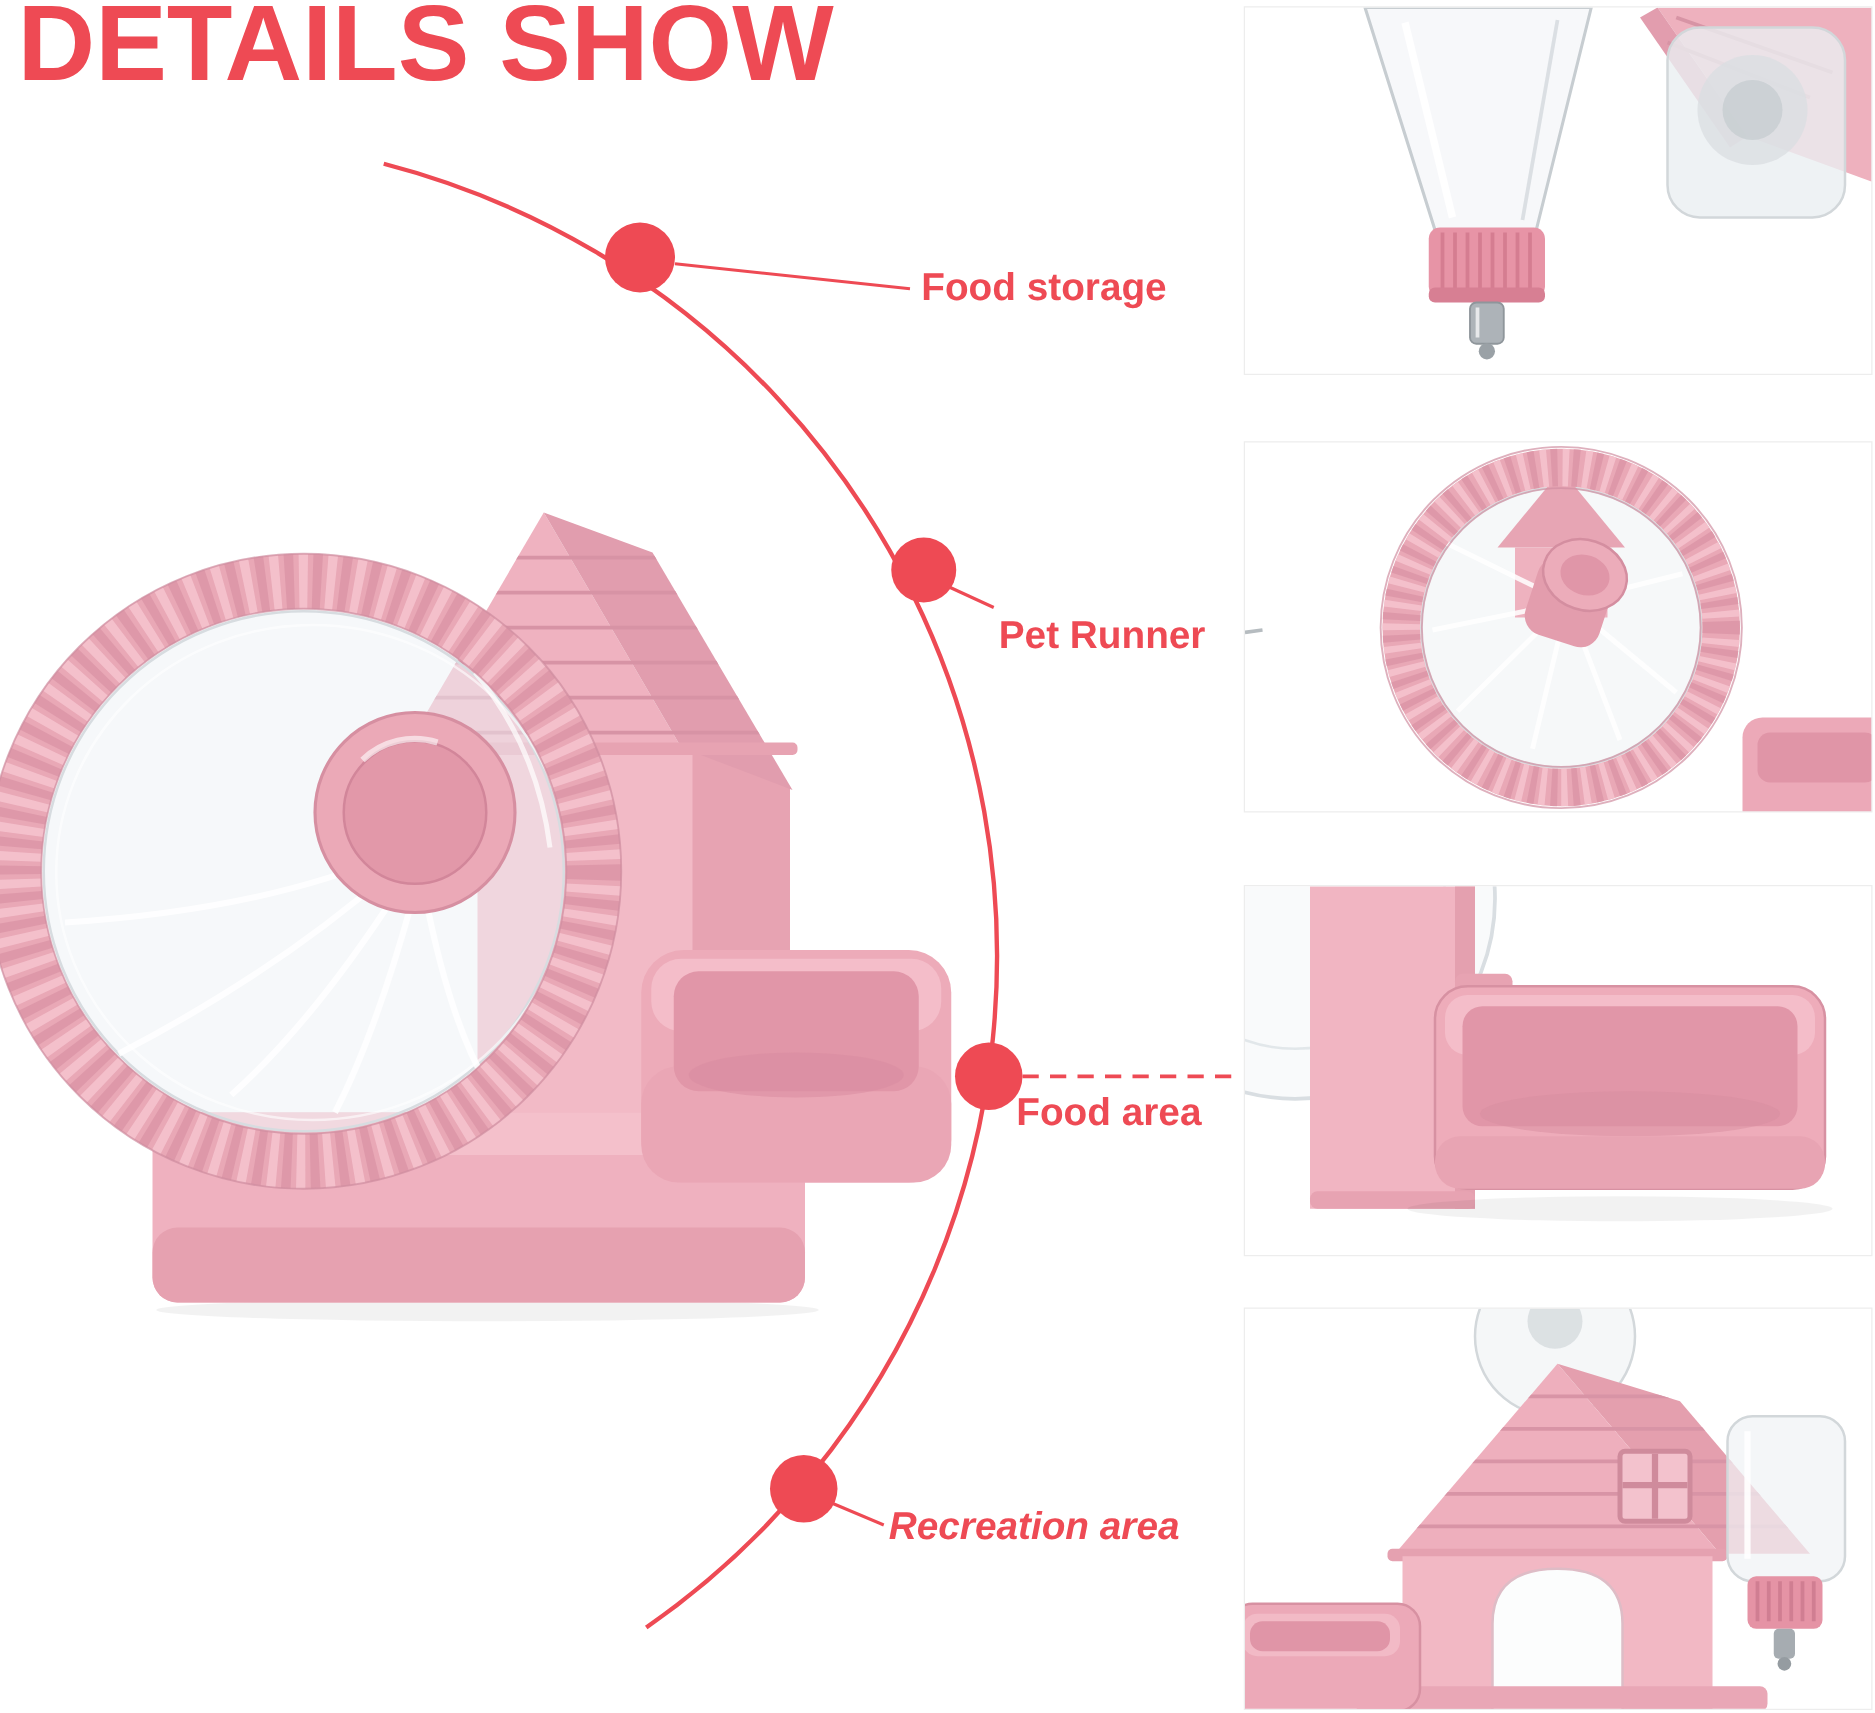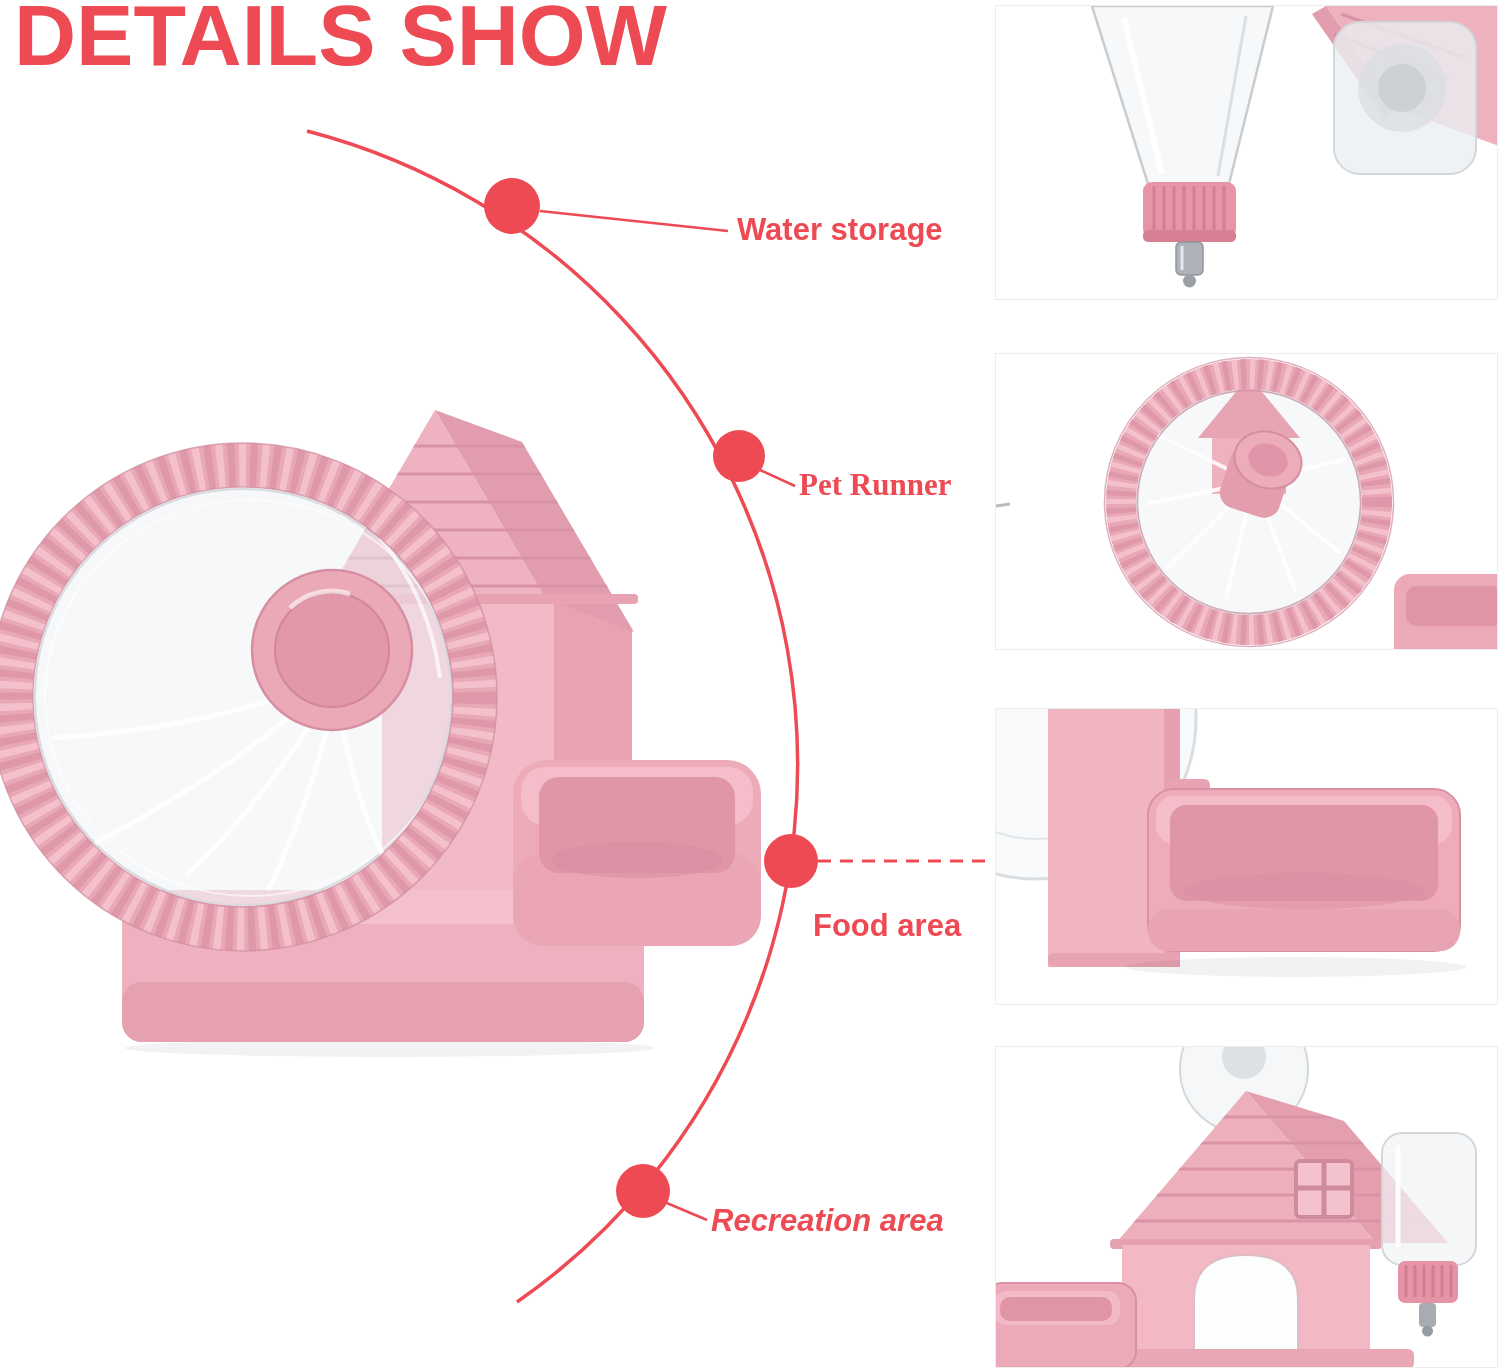--- a/index.html
+++ b/index.html
@@ -18,22 +18,22 @@
   .overlay{position:absolute;left:0;top:0;width:1500px;height:1370px;pointer-events:none;}
   .arc{fill:none;stroke:var(--accent);stroke-width:3.5;}
   .connector{stroke:var(--accent);stroke-width:2.5;}
   .connector.dashed{stroke-width:3;stroke-dasharray:13 9;}
   .dot{fill:var(--accent);}
   .lbl{
     position:absolute;color:var(--accent);
     font-size:31px;font-weight:bold;line-height:36px;white-space:nowrap;
   }
   .lbl.l1{left:737px;top:212px;}
-  .lbl.l2{left:799px;top:467px;font-family:Liberation Serif, serif;}
-  .lbl.l3{left:813px;top:908px;}
+  .lbl.l2{left:799px;top:490px;}
+  .lbl.l3{left:813px;top:872px;}
   .lbl.l4{left:711px;top:1203px;font-style:italic;}
   .main-photo{position:absolute;left:0px;top:398px;width:780px;height:660px;}
   .photo{
     position:absolute;left:995px;width:503px;background:#ffffff;
     border:1px solid #ededed;box-sizing:border-box;overflow:hidden;
   }
   .photo.p1{top:5px;height:295px;}
   .photo.p2{top:353px;height:297px;}
   .photo.p3{top:708px;height:297px;}
   .photo.p4{top:1046px;height:322px;}
@@ -112,21 +112,21 @@
     <line class="connector" x1="540" y1="211" x2="728" y2="231"></line>
     <line class="connector" x1="758" y1="469" x2="795" y2="486"></line>
     <line class="connector dashed" x1="818" y1="861" x2="993" y2="861"></line>
     <line class="connector" x1="662" y1="1201" x2="707" y2="1220"></line>
     <circle class="dot" cx="512" cy="206" r="28"></circle>
     <circle class="dot" cx="739" cy="456" r="26"></circle>
     <circle class="dot" cx="791" cy="861" r="27"></circle>
     <circle class="dot" cx="643" cy="1191" r="27"></circle>
   </svg>
 
-  <div class="lbl l1">Water storage</div>
+  <div class="lbl l1">Food storage</div>
   <div class="lbl l2">Pet Runner</div>
   <div class="lbl l3">Food area</div>
   <div class="lbl l4">Recreation area</div>
 
   <div class="photo p1">
     <svg viewBox="0 0 503 295" width="503" height="295">
       <g>
         <polygon points="330,0 503,0 503,140 402,103" fill="#eeb1be"></polygon>
         <polygon points="330,0 402,103 388,112 316,8" fill="#e29dae"></polygon>
         <line x1="345" y1="8" x2="470" y2="52" stroke="#d794a5" stroke-width="3"></line>

